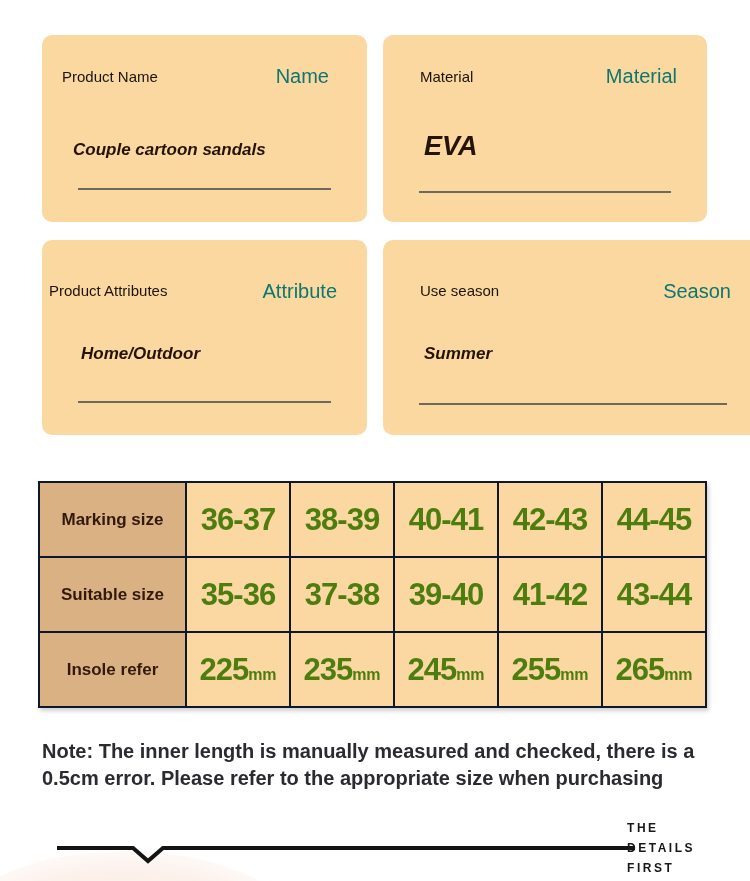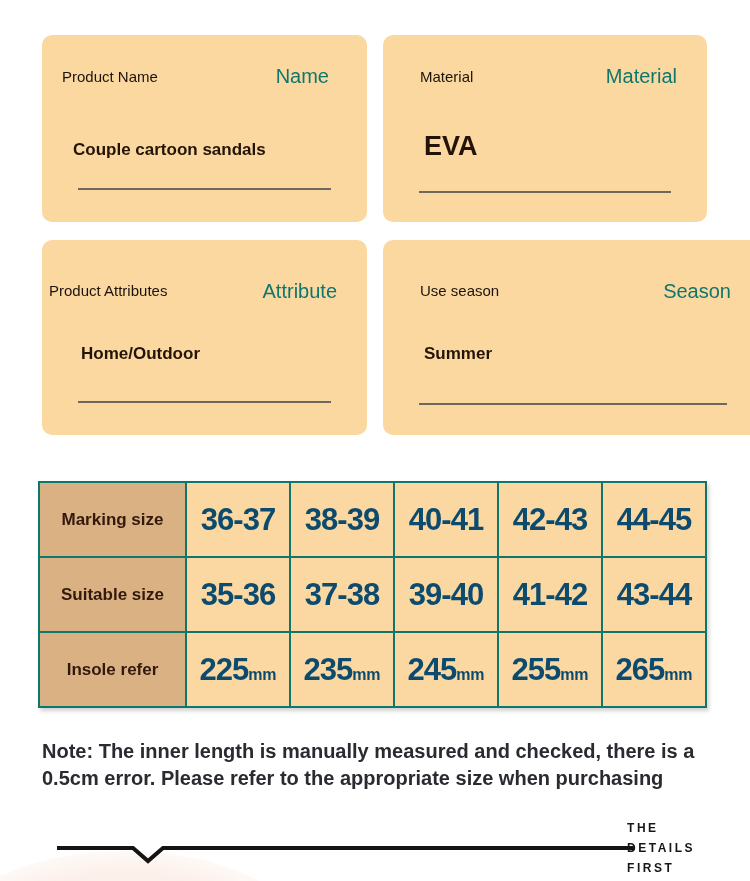--- a/index.html
+++ b/index.html
@@ -17,21 +17,21 @@
   .card {
     position:absolute; background:#fbd8a0; border-radius:10px;
   }
   #card-name     { left:42px;  top:35px;  width:325px; height:187px; }
   #card-material { left:383px; top:35px;  width:324px; height:187px; }
   #card-attribute{ left:42px;  top:240px; width:325px; height:195px; }
   #card-season   { left:383px; top:240px; width:380px; height:195px; }
 
   .card-label { position:absolute; font-size:15px; font-weight:normal; color:#1c140c; white-space:nowrap; }
   .card-tag   { position:absolute; font-size:20px; font-weight:normal; color:#0f766e; white-space:nowrap; }
-  .card-value { position:absolute; font-size:17px; font-weight:bold; color:#241307; white-space:nowrap; }
+  .card-value { position:absolute; font-size:17px; font-weight:bold; color:#241307; white-space:nowrap;font-style:italic; }
   .card-underline { position:absolute; left:36px; right:36px; height:2px; background:#6e695c; }
 
   #card-name .card-label      { left:20px; top:33px; }
   #card-name .card-tag        { right:38px; top:30px; }
   #card-name .card-value      { left:31px; top:105px; }
   #card-name .card-underline  { top:153px; }
 
   #card-material .card-label     { left:37px; top:33px; }
   #card-material .card-tag       { right:30px; top:30px; }
   #card-material .card-value     { left:41px; top:96px; font-size:27px; }
@@ -47,29 +47,29 @@
   #card-season .card-value     { left:41px; top:104px; }
   #card-season .card-underline { top:163px; }
 
   
   .size-table {
     position:absolute; left:38px; top:481px;
     border-collapse:collapse; table-layout:fixed;
     box-shadow:2px 3px 4px rgba(0,0,0,0.18);
   }
   .size-table th, .size-table td {
-    border:2px solid #0f766e; text-align:center; vertical-align:middle;
+    border:2px solid #0f172a; text-align:center; vertical-align:middle;
   }
   .size-table th.row-label {
     width:147px; height:75px; background:#d9b183;
     font-size:17px; font-weight:bold; color:#33190c;
   }
   .size-table td.cell {
     width:104px; height:75px; background:#fbd8a2;
-    font-size:31px; font-weight:bold; color:#0c4a6e;
+    font-size:31px; font-weight:bold; color:#4d7c0f;
     letter-spacing:-1px;
   }
   .size-table td.cell .unit { font-size:16px; letter-spacing:0; }
 
   
   .note {
     position:absolute; left:42px; top:738px; width:690px;
     font-size:20px; line-height:27px; font-weight:bold; color:#2a2a31;
   }
 

